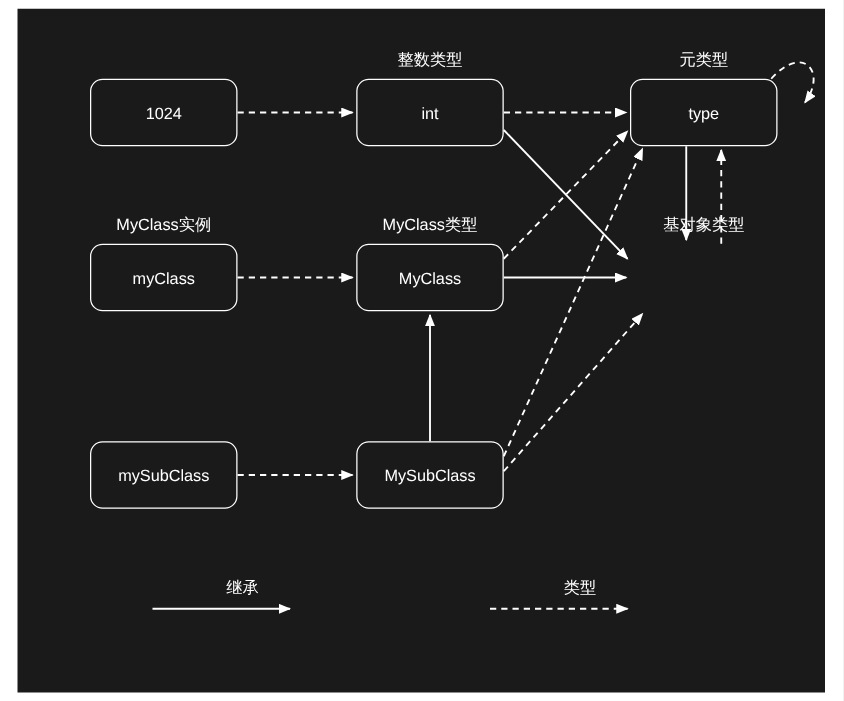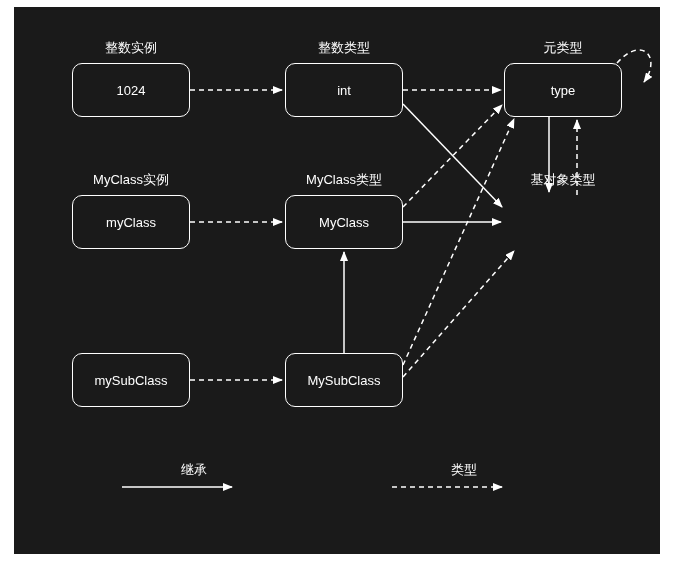--- a/index.html
+++ b/index.html
@@ -43,21 +43,20 @@
     width: 646px;
     height: 547px;
     pointer-events: none;
   }
 </style>
 </head>
 <body>
 
 <div class="canvas">
 
-  <div class="label" style="left:62px; top:32px; width:110px;"><span>整数实例</span></div>
   <div class="label" style="left:494px; top:32px; width:110px;"><span>元类型</span></div>
   <div class="label" style="left:275px; top:32px; width:110px;"><span>整数类型</span></div>
 
   <div class="node" style="left:58px; top:56px; width:118px; height:54px;">
       <span>1024</span>
     </div>
   <div class="node" style="left:271px; top:56px; width:118px; height:54px;">
       <span>int</span>
     </div>
   <div class="node" style="left:490px; top:56px; width:118px; height:54px;">

